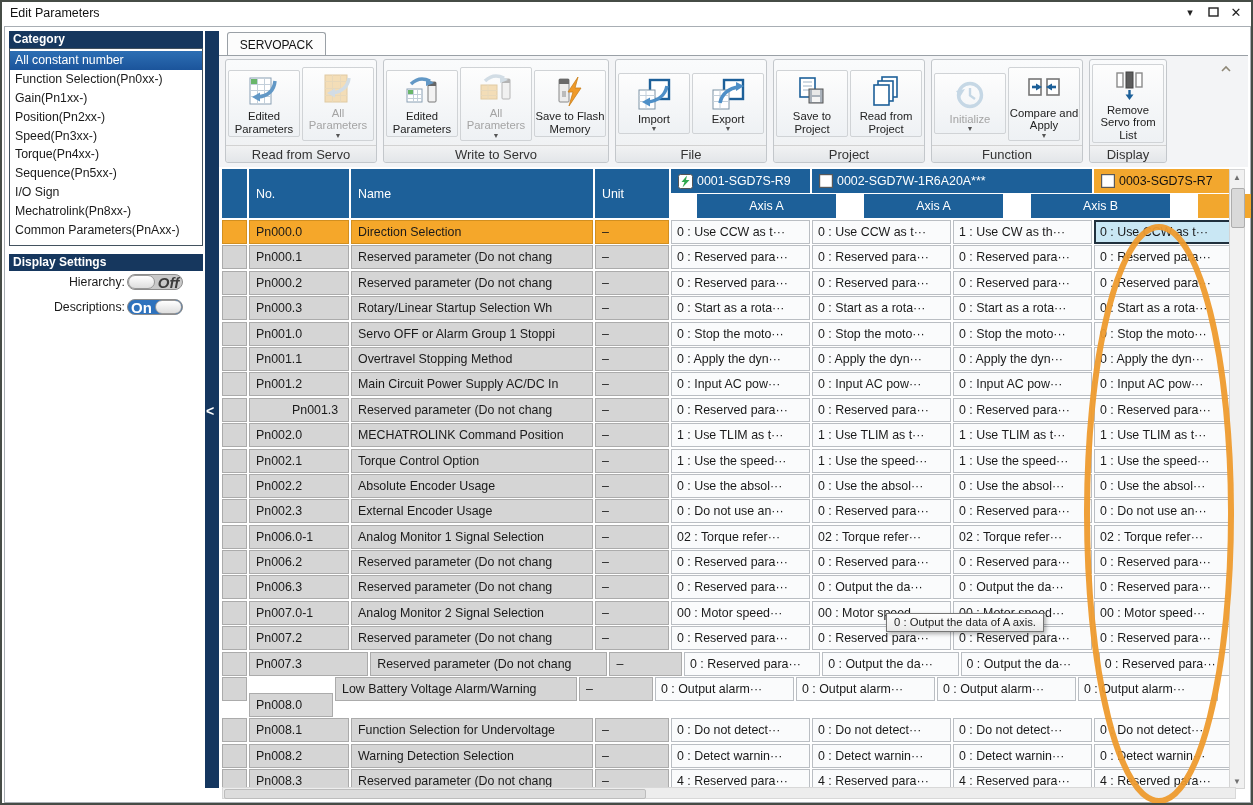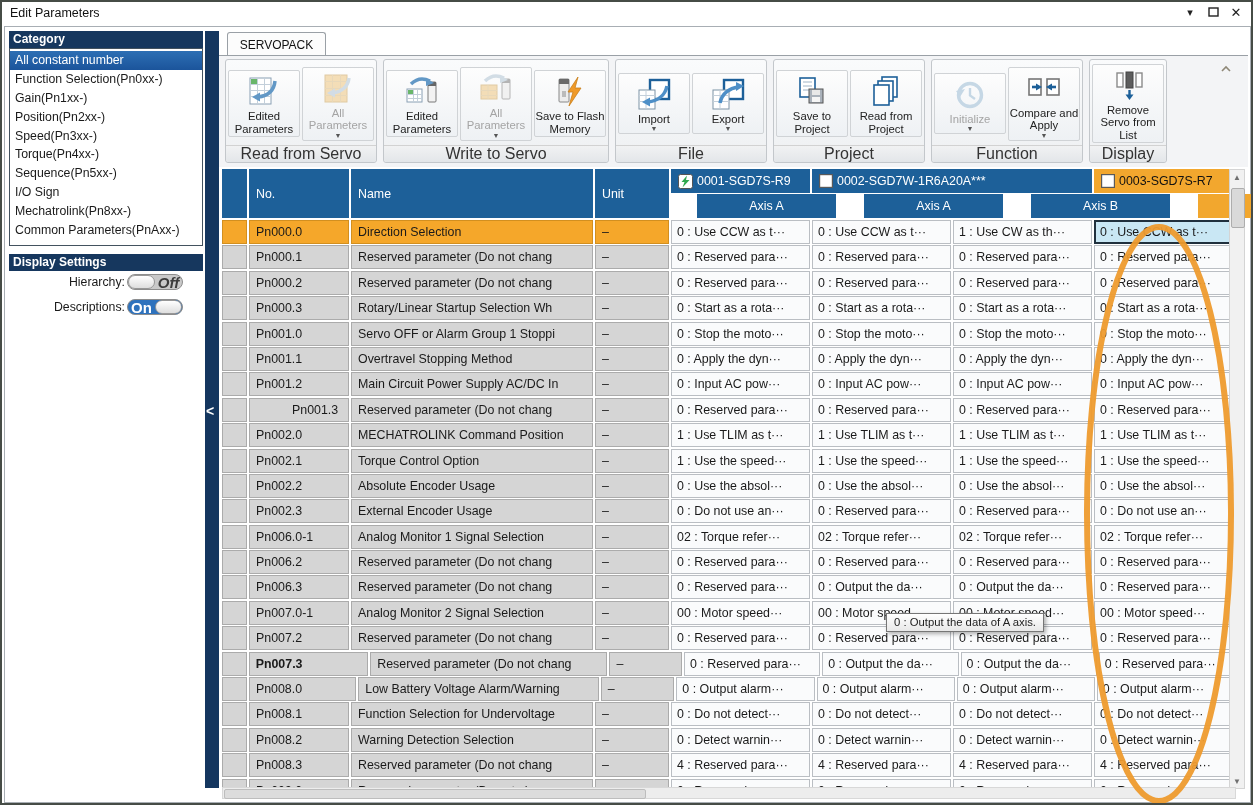--- a/index.html
+++ b/index.html
@@ -33,21 +33,21 @@
   .tab{position:absolute;left:8px;top:3px;width:97px;height:23px;background:#fcfcfc;border:1px solid #9aa0a6;border-bottom:none;border-radius:3px 3px 0 0;display:flex;align-items:center;justify-content:center;font-size:12px;color:#111;}
   .ribbon{position:absolute;left:214px;top:28px;right:2px;height:112px;background:#f3f4f6;border-top:1px solid #9aa0a6;border-bottom:1px solid #b6bdc4;}
   .rgroups{position:absolute;left:6px;top:3px;display:flex;gap:6px;align-items:stretch;height:104px;}
   .rgroup{border:1px solid #c3c7cb;border-radius:3px;background:linear-gradient(#fafbfc,#eef0f2);display:flex;flex-direction:column;}
   .rbtns{flex:1;display:flex;align-items:center;padding:2px 2px 0 2px;gap:2px;}
   .rbtn{width:72px;border:1px solid #d0d3d6;border-radius:2px;background:linear-gradient(#fdfdfd,#eef1f4);display:flex;flex-direction:column;align-items:center;padding-top:3px;box-sizing:border-box;}
   .rbtn .ric{height:36px;display:flex;align-items:center;justify-content:center;}
   .rbtn .rlb{font-size:11.3px;color:#222;text-align:center;line-height:12.5px;white-space:pre-line;}
   .rbtn .rdd{margin-top:auto;font-size:7px;color:#555;padding-bottom:1px;}
   .rbtn.disabled .rlb{color:#a4a4a4;}
-  .rglabel{height:16px;border-top:1px solid #d2d2d2;background:linear-gradient(#f1f2f3,#e3e6e9);font-size:16px;color:#333;display:flex;align-items:center;justify-content:center;border-radius:0 0 3px 3px;}
+  .rglabel{height:16px;border-top:1px solid #d2d2d2;background:linear-gradient(#f1f2f3,#e3e6e9);font-size:13px;color:#333;display:flex;align-items:center;justify-content:center;border-radius:0 0 3px 3px;}
   .collapse-btn{position:absolute;right:14px;top:6px;width:16px;height:14px;display:flex;align-items:center;justify-content:center;}
   
   .tablearea{position:absolute;left:214px;top:140px;right:2px;bottom:2px;background:#fff;}
   .grid-row{display:flex;gap:2px;}
   .hdr{position:absolute;left:3px;top:2px;}
   .c{box-sizing:border-box;white-space:nowrap;overflow:hidden;font-size:12.4px;}
   .hc{background:#1d6099;color:#fff;display:flex;align-items:center;padding-left:7px;}
   .hc.center{justify-content:center;padding-left:0;}
   .hc.orange{background:#f2a72e;color:#111;}
   .gray{background:#d5d5d5;border:1px solid #ababab;color:#1a1a1a;display:flex;align-items:center;padding-left:6px;}
@@ -529,31 +529,31 @@
             <div class="c gray" style="width: 100px; height: 24px;">Pn007.2</div>
             <div class="c gray" style="width: 242px; height: 24px;">Reserved parameter (Do not chang</div>
             <div class="c gray" style="width: 74px; height: 24px;">–</div>
             <div class="c val" style="width: 139px; height: 24px;">0 : Reserved para···</div>
             <div class="c val" style="width: 139px; height: 24px;">0 : Reserved para···</div>
             <div class="c val" style="width: 139px; height: 24px;">0 : Reserved para···</div>
             <div class="c val" style="width: 140px; height: 24px;">0 : Reserved para···</div>
           </div>
           <div class="grid-row" style="flex: 0 0 24px;">
             <div class="c gray" style="width: 25px; height: 24px;"></div>
-            <div class="c gray" style="width: 122px; height: 24px; font-weight: bold;">Pn007.3</div>
+            <div class="c gray" style="width: 122px; height: 24px;">Pn007.3</div>
             <div class="c gray" style="width: 242px; height: 24px;">Reserved parameter (Do not chang</div>
             <div class="c gray" style="width: 74px; height: 24px;">–</div>
             <div class="c val" style="width: 139px; height: 24px;">0 : Reserved para···</div>
             <div class="c val" style="width: 139px; height: 24px;">0 : Output the da···</div>
             <div class="c val" style="width: 139px; height: 24px;">0 : Output the da···</div>
             <div class="c val" style="width: 140px; height: 24px;">0 : Reserved para···</div>
           </div>
           <div class="grid-row" style="flex: 0 0 24px;">
             <div class="c gray" style="width: 25px; height: 24px;"></div>
-            <div class="c gray" style="width: 108px; height: 24px;">Pn008.0</div>
+            <div class="c gray" style="width: 84px; height: 24px; margin-top: 16px;">Pn008.0</div>
             <div class="c gray" style="width: 242px; height: 24px;">Low Battery Voltage Alarm/Warning</div>
             <div class="c gray" style="width: 74px; height: 24px;">–</div>
             <div class="c val" style="width: 139px; height: 24px;">0 : Output alarm···</div>
             <div class="c val" style="width: 139px; height: 24px;">0 : Output alarm···</div>
             <div class="c val" style="width: 139px; height: 24px;">0 : Output alarm···</div>
             <div class="c val" style="width: 140px; height: 24px;">0 : Output alarm···</div>
           </div>
           <div class="grid-row" style="flex: 0 0 24px;">
             <div class="c gray" style="width: 25px; height: 24px;"></div>
             <div class="c gray" style="width: 100px; height: 24px;">Pn008.1</div>

